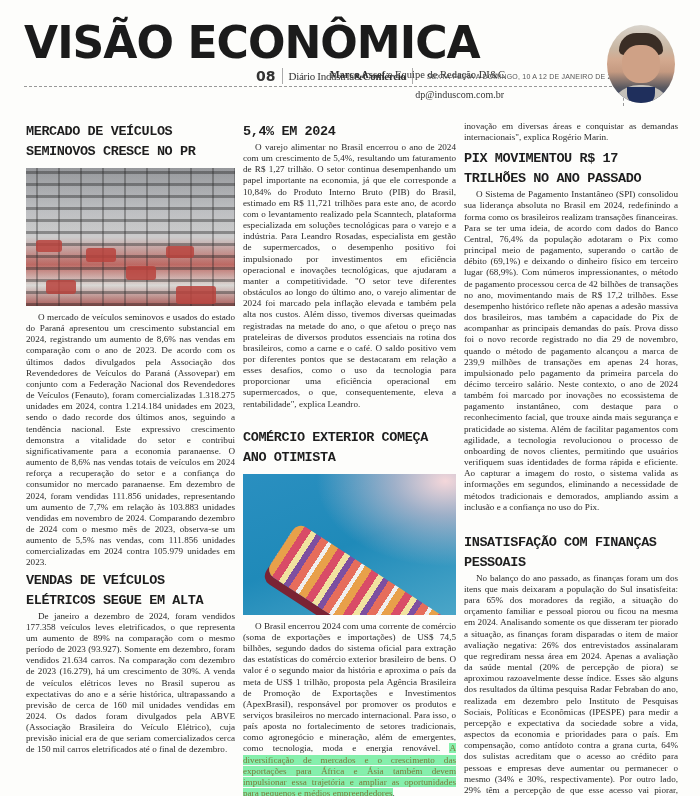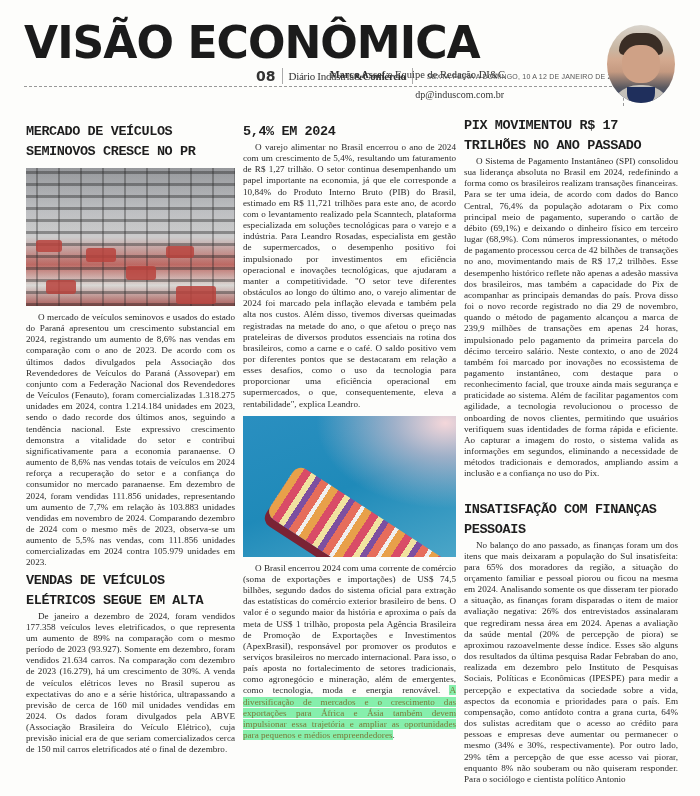--- a/index.html
+++ b/index.html
@@ -91,28 +91,30 @@
   </article>
 
 </section>
 
 <section class="col col2">
   <article>
     <h2 class="hl" style="margin-top:12px">5,4% EM 2024</h2>
     <p class="body">O varejo alimentar no Brasil encerrou o ano de 2024 com um crescimento de 5,4%, resultando um faturamento de R$ 1,27 trilhão. O setor continua desempenhando um papel importante na economia, já que ele corresponde a 10,84% do Produto Interno Bruto (PIB) do Brasil, estimado em R$ 11,721 trilhões para este ano, de acordo com o levantamento realizado pela Scanntech, plataforma especializada em soluções tecnológicas para o varejo e a indústria. Para Leandro Rosadas, especialista em gestão de supermercados, o desempenho positivo foi impulsionado por investimentos em eficiência operacional e inovações tecnológicas, que ajudaram a manter a competitividade. "O setor teve diferentes obstáculos ao longo do último ano, o varejo alimentar de 2024 foi marcado pela inflação elevada e também pela alta nos custos. Além disso, tivemos diversas queimadas registradas na metade do ano, o que afetou o preço nas prateleiras de diversos produtos essenciais na rotina dos brasileiros, como a carne e o café. O saldo positivo vem por diferentes pontos que se destacaram em relação a esses desafios, como o uso da tecnologia para proporcionar uma eficiência operacional em supermercados, o que, consequentemente, eleva a rentabilidade", explica Leandro.</p>
   </article>
   <article>
+    <h2 class="hl" style="margin-top:18px">COMÉRCIO EXTERIOR COMEÇA ANO OTIMISTA</h2>
     <div class="ship" title="container ship at sea">
       <div class="hull"></div>
     </div>
     <p class="body"><span>O Brasil encerrou 2024 com uma corrente de comércio (soma de exportações e importações) de US$ 74,5 bilhões, segundo dados do sistema oficial para extração das estatísticas do comércio exterior brasileiro de bens. O valor é o segundo maior da história e aproxima o país da meta de US$ 1 trilhão, proposta pela Agência Brasileira de Promoção de Exportações e Investimentos (ApexBrasil), responsável por promover os produtos e serviços brasileiros no mercado internacional. Para isso, o país aposta no fortalecimento de setores tradicionais, como agronegócio e mineração, além de emergentes, como tecnologia, moda e energia renovável. </span><span class="mark">A diversificação de mercados e o crescimento das exportações para África e Ásia também devem impulsionar essa trajetória e ampliar as oportunidades para pequenos e médios empreendedores</span><span>.</span></p>
   </article>
 </section>
 
 <section class="col col3">
+  <p class="body noindent" style="margin-top:11px">inovação em diversas áreas e conquistar as demandas internacionais", explica Rogério Marin.</p>
   <article>
     <h2 class="hl" style="margin-top:6px">PIX MOVIMENTOU R$ 17 TRILHÕES NO ANO PASSADO</h2>
     <p class="body">O Sistema de Pagamento Instantâneo (SPI) consolidou sua liderança absoluta no Brasil em 2024, redefinindo a forma como os brasileiros realizam transações financeiras. Para se ter uma ideia, de acordo com dados do Banco Central, 76,4% da população adotaram o Pix como principal meio de pagamento, superando o cartão de débito (69,1%) e deixando o dinheiro físico em terceiro lugar (68,9%). Com números impressionantes, o método de pagamento processou cerca de 42 bilhões de transações no ano, movimentando mais de R$ 17,2 trilhões. Esse desempenho histórico reflete não apenas a adesão massiva dos brasileiros, mas também a capacidade do Pix de acompanhar as principais demandas do país. Prova disso foi o novo recorde registrado no dia 29 de novembro, quando o método de pagamento alcançou a marca de 239,9 milhões de transações em apenas 24 horas, impulsionado pelo pagamento da primeira parcela do décimo terceiro salário. Neste contexto, o ano de 2024 também foi marcado por inovações no ecossistema de pagamento instantâneo, com destaque para o reconhecimento facial, que trouxe ainda mais segurança e praticidade ao sistema. Além de facilitar pagamentos com agilidade, a tecnologia revolucionou o processo de onboarding de novos clientes, permitindo que usuários verifiquem suas identidades de forma rápida e eficiente. Ao capturar a imagem do rosto, o sistema valida as informações em segundos, eliminando a necessidade de métodos tradicionais e demorados, ampliando assim a inclusão e a confiança no uso do Pix.</p>
   </article>
   <article>
     <h2 class="hl" style="margin-top:20px">INSATISFAÇÃO COM FINANÇAS PESSOAIS</h2>
     <p class="body">No balanço do ano passado, as finanças foram um dos itens que mais deixaram a população do Sul insatisfeita: para 65% dos moradores da região, a situação do orçamento familiar e pessoal piorou ou ficou na mesma em 2024. Analisando somente os que disseram ter piorado a situação, as finanças foram disparadas o item de maior avaliação negativa: 26% dos entrevistados assinalaram que regrediram nessa área em 2024. Apenas a avaliação da saúde mental (20% de percepção de piora) se aproximou razoavelmente desse índice. Esses são alguns dos resultados da última pesquisa Radar Febraban do ano, realizada em dezembro pelo Instituto de Pesquisas Sociais, Políticas e Econômicas (IPESPE) para medir a percepção e expectativa da sociedade sobre a vida, aspectos da economia e prioridades para o país. Em compensação, como antídoto contra a grana curta, 64% dos sulistas acreditam que o acesso ao crédito para pessoas e empresas deve aumentar ou permanecer o mesmo (34% e 30%, respectivamente). Por outro lado, 29% têm a percepção de que esse acesso vai piorar, enquanto 8% não souberam ou não quiseram responder. Para o sociólogo e cientista político Antonio</p>
   </article>
 </section>
 

